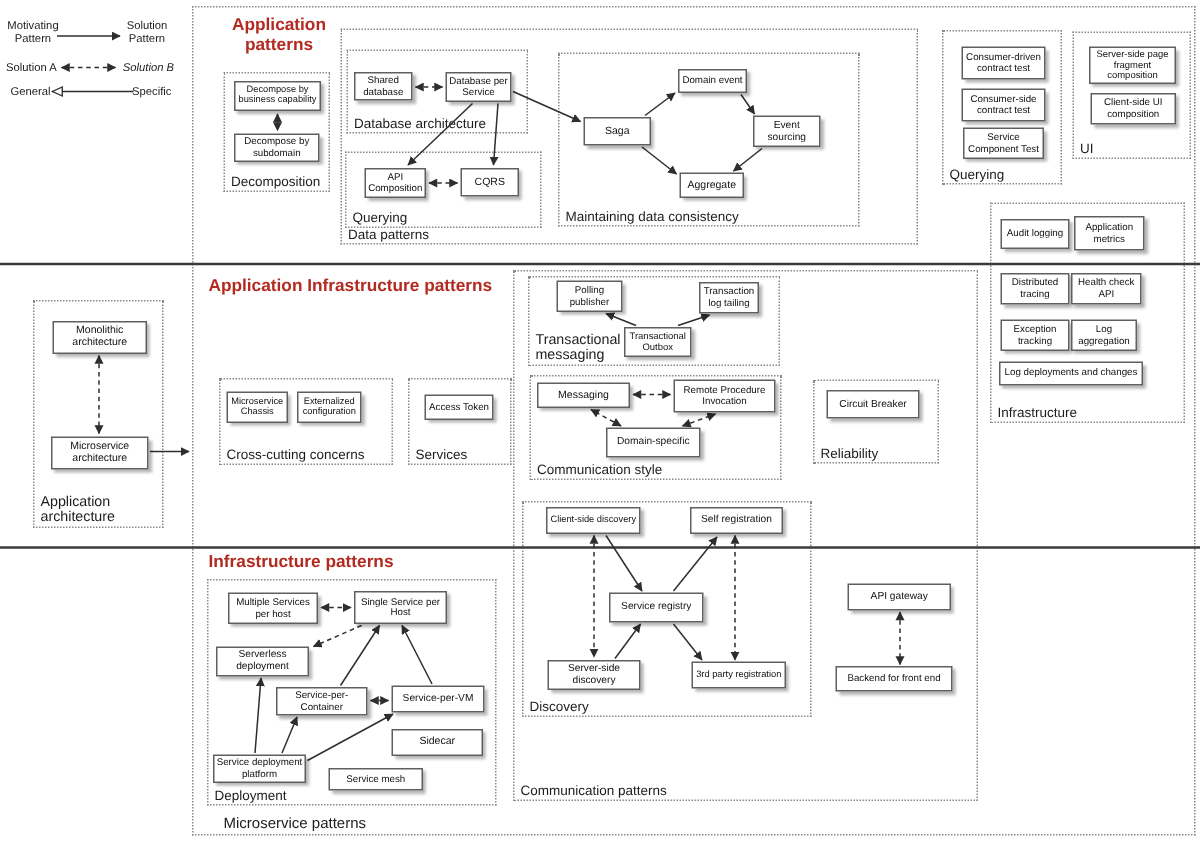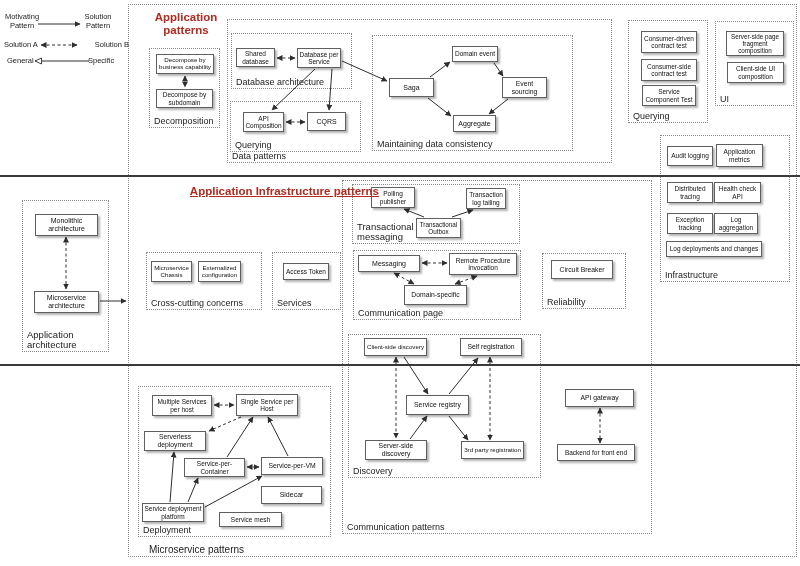--- a/index.html
+++ b/index.html
@@ -62,21 +62,21 @@
         <div class="group-label">Services</div>
       </div>
       <div class="group" style="left: 342px; top: 180px; width: 310px; height: 354px; border-color: rgb(138, 138, 138);">
         <div class="group-label">Communication patterns</div>
       </div>
       <div class="group" style="left: 352px; top: 184px; width: 168px; height: 60px; border-color: rgb(138, 138, 138);">
         <div class="group-label" style="font-size: 9.5px;">Transactional
 messaging</div>
       </div>
       <div class="group" style="left: 353px; top: 250px; width: 168px; height: 70px; border-color: rgb(138, 138, 138);">
-        <div class="group-label">Communication page</div>
+        <div class="group-label">Communication style</div>
       </div>
       <div class="group" style="left: 542px; top: 253px; width: 84px; height: 56px; border-color: rgb(138, 138, 138);">
         <div class="group-label">Reliability</div>
       </div>
       <div class="group" style="left: 348px; top: 334px; width: 193px; height: 144px; border-color: rgb(138, 138, 138);">
         <div class="group-label">Discovery</div>
       </div>
       <div class="group" style="left: 138px; top: 386px; width: 193px; height: 151px; border-color: rgb(138, 138, 138);">
         <div class="group-label">Deployment</div>
       </div>
@@ -185,20 +185,21 @@
       <div class="node nw" style="left: 261px; top: 486px; width: 61px; height: 18px; border-color: rgb(95, 95, 95);">Sidecar</div>
       <div class="node" style="left: 142px; top: 503px; width: 62px; height: 19px; border-color: rgb(95, 95, 95); font-size: 6.5px;">Service deployment platform</div>
       <div class="node nw" style="left: 219px; top: 512px; width: 63px; height: 15px; border-color: rgb(95, 95, 95); font-size: 6.5px;">Service mesh</div>
     </div>
   <div id="texts" class="layer">
       <div class="txt" style="left: 2px; top: 13px; width: 40px; font-size: 7.5px; text-align: center;">Motivating
 Pattern</div>
       <div class="txt" style="left: 79px; top: 13px; width: 38px; font-size: 7.5px; text-align: center;">Solution
 Pattern</div>
       <div class="txt" style="left: 4px; top: 41px; width: 36px; font-size: 7.5px; text-align: left;">Solution A</div>
-      <div class="txt" style="left: 91px; top: 41px; width: 38px; font-size: 7.5px; text-align: right;">Solution B</div>
+      <div class="txt" style="left: 80px; top: 41px; width: 38px; font-size: 7.5px; text-align: center; font-style: italic;">Solution B</div>
       <div class="txt" style="left: 7px; top: 57px; width: 30px; font-size: 7.5px; text-align: left;">General</div>
       <div class="txt" style="left: 88px; top: 57px; width: 32px; font-size: 7.5px; text-align: left;">Specific</div>
       <div class="txt red" style="left: 144px; top: 11px; width: 84px; font-size: 11.5px; text-align: center;">Application
 patterns</div>
-      <div class="txt red" style="left: 139px; top: 185px; width: 240px; font-size: 11.5px; text-align: right; text-decoration: underline;">Application Infrastructure patterns</div>
+      <div class="txt red" style="left: 139px; top: 185px; width: 240px; font-size: 11.5px; text-align: left;">Application Infrastructure patterns</div>
+      <div class="txt red" style="left: 139px; top: 369px; width: 180px; font-size: 11.5px; text-align: left;">Infrastructure patterns</div>
     </div>
 </div>
 
 </body></html>

